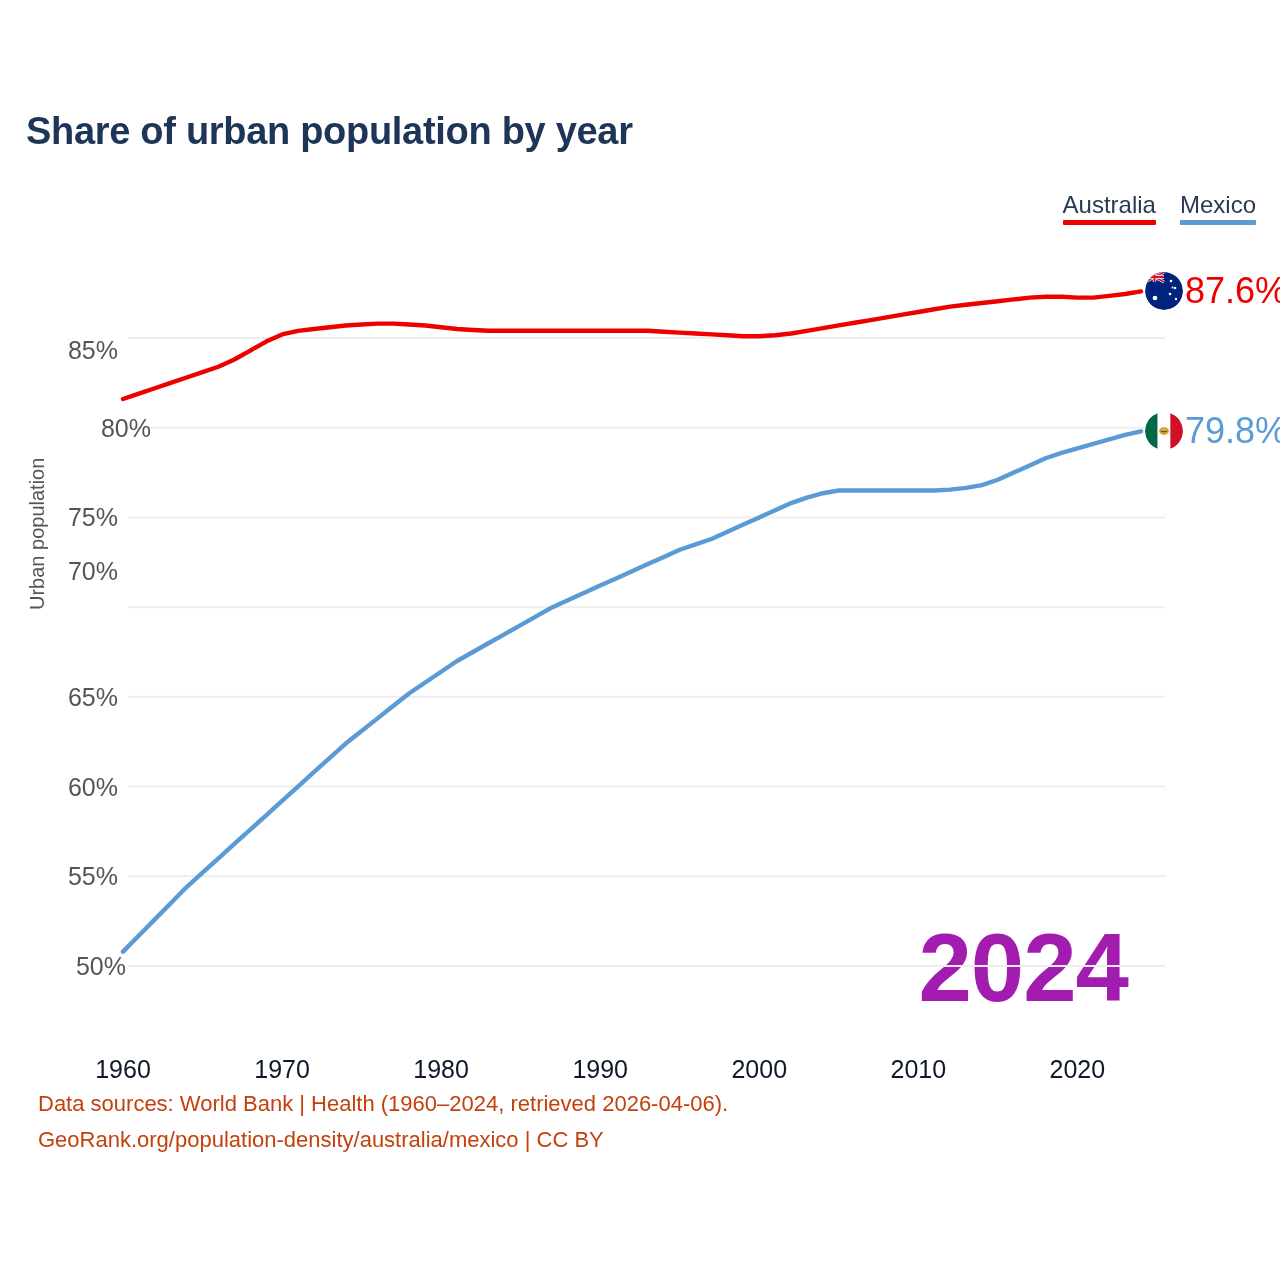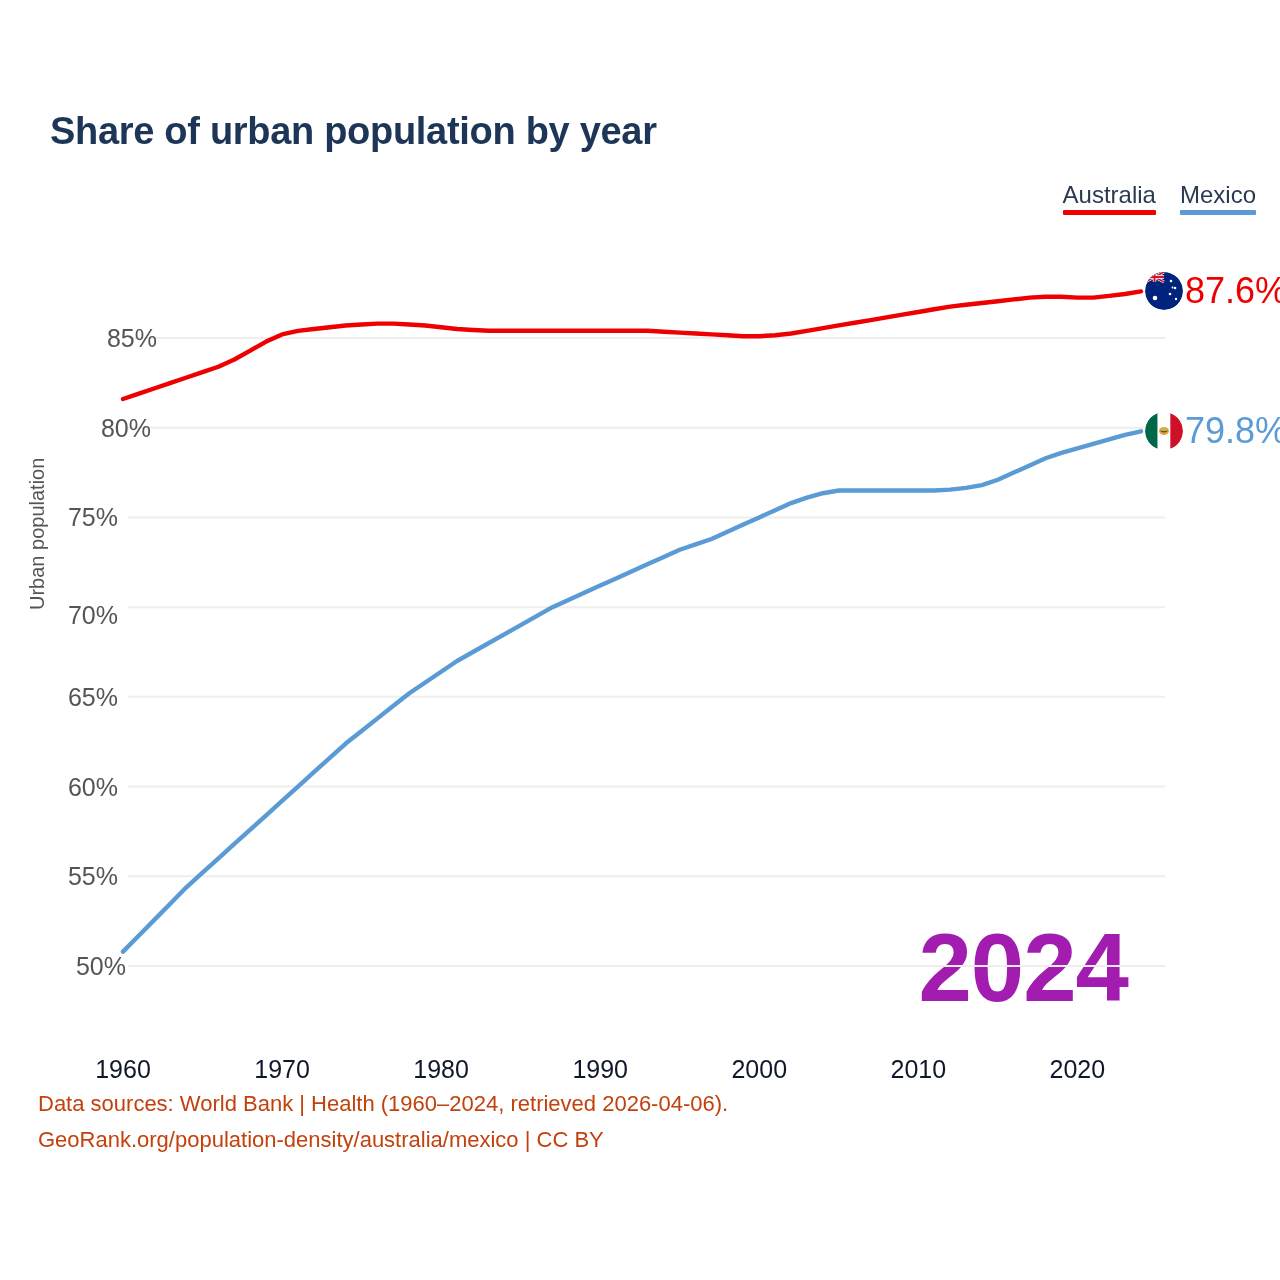--- a/index.html
+++ b/index.html
@@ -25,38 +25,38 @@
   
   .chart-title {
     position: absolute;
     left: 26px;
     top: 110px;
     font-size: 38px;
     font-weight: bold;
     color: #1d3557;
     letter-spacing: -0.3px;
     white-space: nowrap;
-    margin-left: 24px;
   }
 
   
   .legend {
     position: absolute;
     right: 24px;
     top: 182px;
     display: flex;
     flex-direction: row;
     gap: 24px;
     align-items: flex-start;
   }
   .legend-item {
     display: flex;
     flex-direction: column;
     align-items: flex-end;
     cursor: pointer;
+    margin-top: 10px;
   }
   .legend-label {
     font-size: 24px;
     color: #2b3a52;
     line-height: 1.05;
     white-space: nowrap;
   }
   .legend-rule {
     margin-top: 3px;
     height: 5px;
@@ -188,24 +188,24 @@
           <polyline points="123.00,951.65 138.91,935.50 154.81,919.35 170.72,903.20 186.63,887.05 202.53,872.70 218.44,858.34 234.34,843.99 250.25,829.63 266.16,815.28 282.06,800.93 297.97,786.57 313.88,772.22 329.78,757.86 345.69,743.51 361.59,730.95 377.50,718.39 393.41,705.83 409.31,693.27 425.22,682.50 441.13,671.74 457.03,660.97 472.94,652.00 488.84,643.03 504.75,634.06 520.66,625.09 536.56,616.11 552.47,607.14 568.38,599.97 584.28,592.79 600.19,585.61 616.09,578.43 632.00,571.26 647.91,564.08 663.81,556.90 679.72,549.73 695.63,544.34 711.53,538.96 727.44,531.78 743.34,524.61 759.25,517.43 775.16,510.25 791.06,503.07 806.97,497.69 822.88,493.21 838.78,490.51 854.69,490.51 870.59,490.51 886.50,490.51 902.41,490.51 918.31,490.51 934.22,490.51 950.13,489.62 966.03,487.82 981.94,485.13 997.84,479.75 1013.75,472.57 1029.66,465.39 1045.56,458.22 1061.47,452.83 1077.38,448.35 1093.28,443.86 1109.19,439.38 1125.09,434.89 1141.00,431.30" fill="none" stroke="#5b9bd5" stroke-width="4.4" stroke-linejoin="round" stroke-linecap="round"></polyline>
         </g>
     </svg>
   </div>
 
   <div id="yticks">
       <div class="ytick" style="top: 966px; left: 0px; width: 118px; margin-left: 8px;">50%</div>
       <div class="ytick" style="top: 876.286px; left: 0px; width: 118px;">55%</div>
       <div class="ytick" style="top: 786.571px; left: 0px; width: 118px;">60%</div>
       <div class="ytick" style="top: 696.857px; left: 0px; width: 118px;">65%</div>
-      <div class="ytick" style="top: 615px; left: 0px; width: 118px;">70%</div>
+      <div class="ytick" style="top: 571px; left: 0px; width: 118px;">70%</div>
       <div class="ytick" style="top: 517.429px; left: 0px; width: 118px;">75%</div>
       <div class="ytick" style="top: 427.714px; left: 8px; width: 118px; margin-left: 25px;">80%</div>
-      <div class="ytick" style="top: 338px; left: 0px; width: 118px; padding-left: 39px;">85%</div>
+      <div class="ytick" style="top: 350px; left: 0px; width: 118px;">85%</div>
     </div>
   <div id="xticks">
       <div class="xtick" style="left: 123px; top: 1012px;">1960</div>
       <div class="xtick" style="left: 282.062px; top: 1012px;">1970</div>
       <div class="xtick" style="left: 441.125px; top: 1012px;">1980</div>
       <div class="xtick" style="left: 600.188px; top: 1012px;">1990</div>
       <div class="xtick" style="left: 759.25px; top: 1012px;">2000</div>
       <div class="xtick" style="left: 918.312px; top: 1012px;">2010</div>
       <div class="xtick" style="left: 1077.38px; top: 1012px;">2020</div>
     </div>

